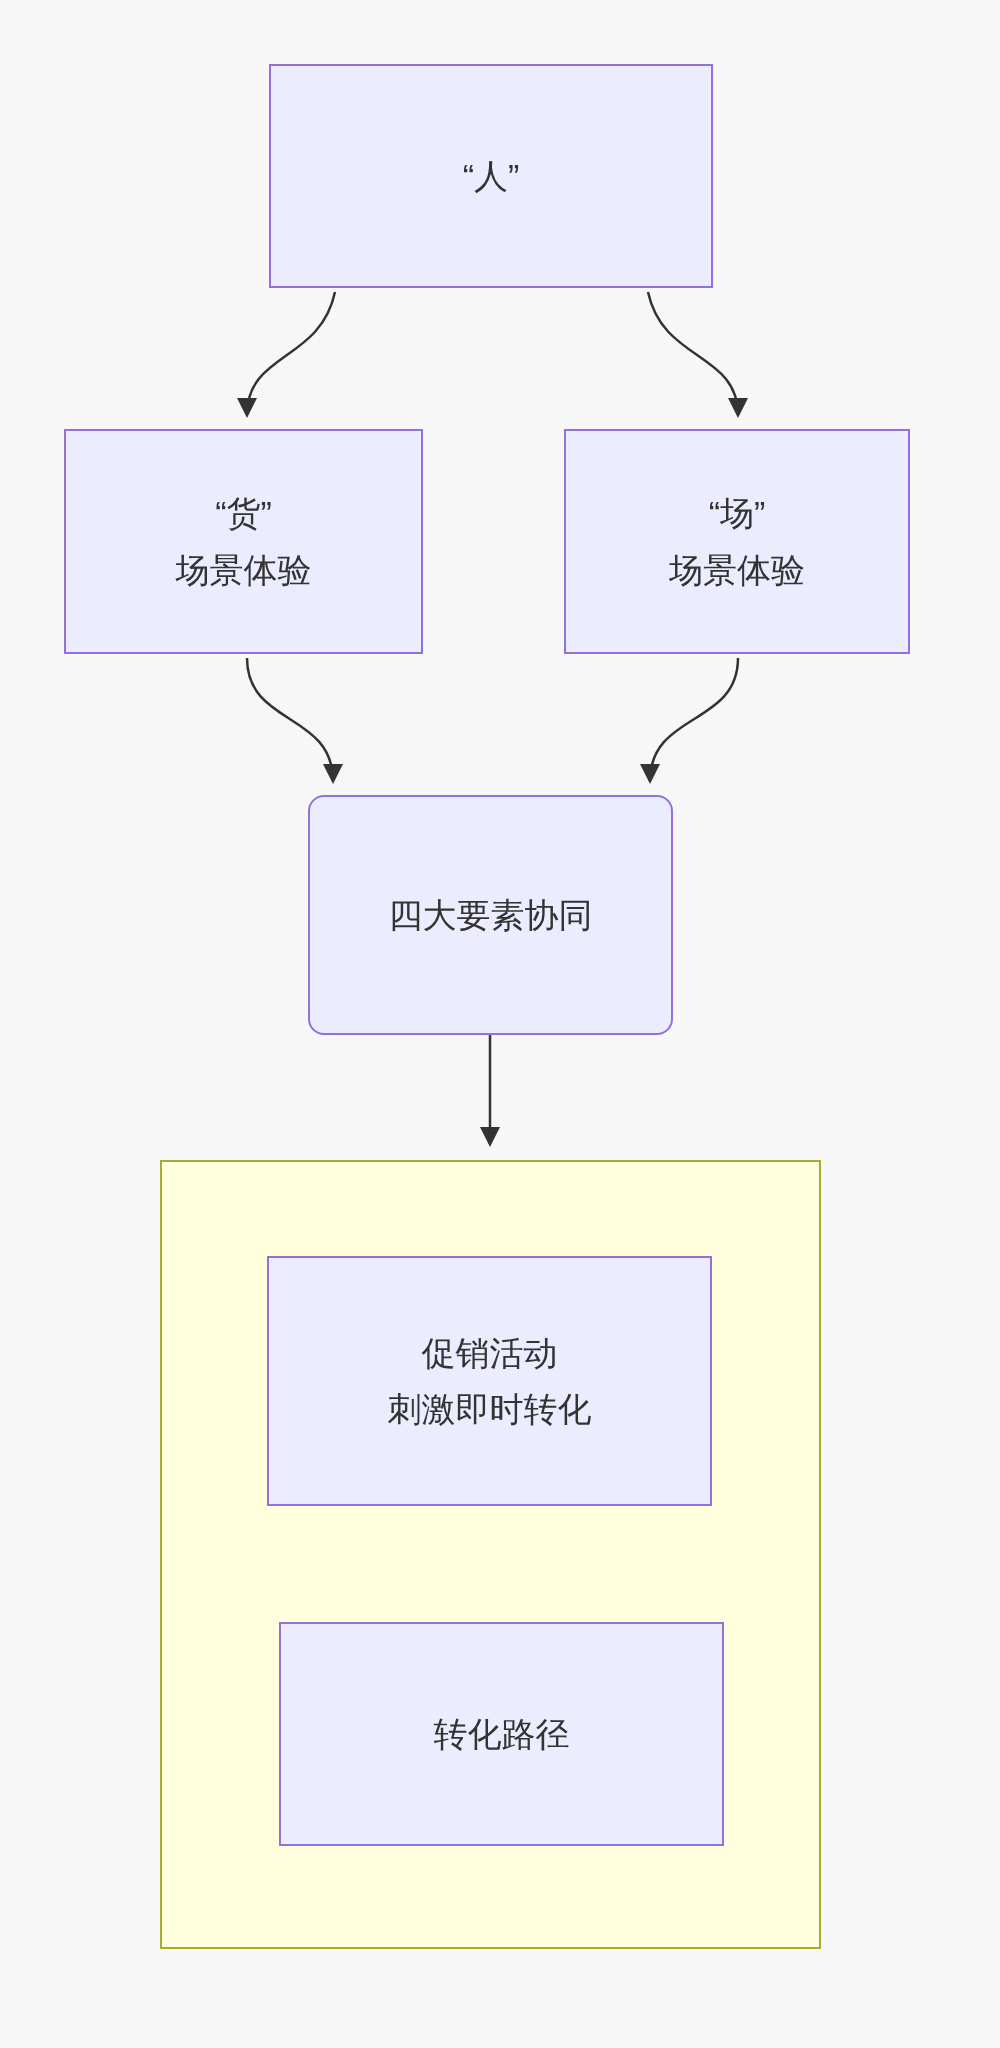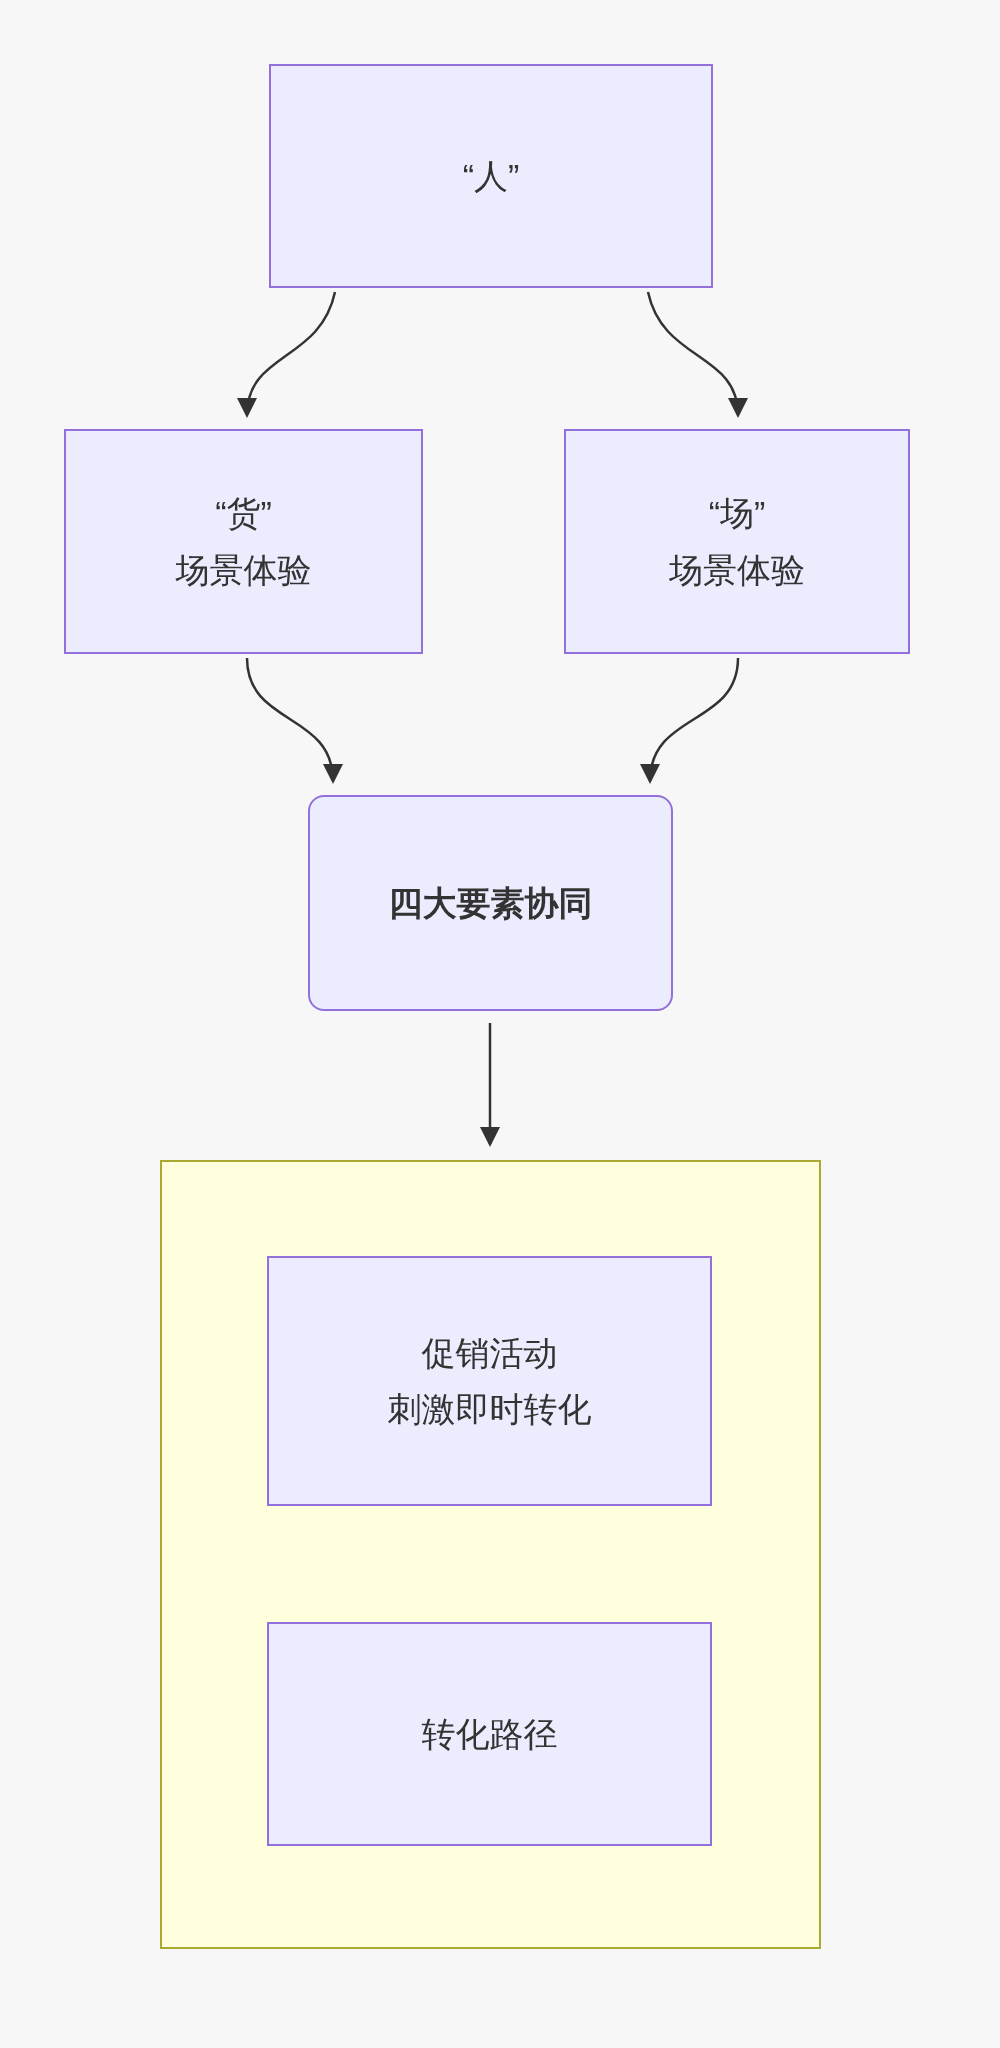--- a/index.html
+++ b/index.html
@@ -43,24 +43,24 @@
   .node.rounded { border-radius: 16px; }
   .cluster {
     position: absolute;
     background: var(--cluster-fill, #ffffde);
     border: 2px solid var(--cluster-border, #aaaa33);
   }
   
   #node-person     { left: 269px; top: 64px;  width: 444px; height: 224px; }
   #node-goods      { left: 64px;  top: 429px; width: 359px; height: 225px; }
   #node-scene      { left: 564px; top: 429px; width: 346px; height: 225px; }
-  #node-synergy    { left: 308px; top: 795px; width: 365px; height: 216px; font-weight: bold; }
+  #node-synergy    { left: 308px; top: 795px; width: 365px; height: 240px; }
   #cluster-funnel  { left: 160px; top: 1160px; width: 661px; height: 789px; }
   #node-promotion  { left: 267px; top: 1256px; width: 445px; height: 250px; }
-  #node-conversion { left: 267px; top: 1622px; width: 445px; height: 224px; }
+  #node-conversion { left: 279px; top: 1622px; width: 445px; height: 224px; }
 </style>
 </head>
 <body style="background: rgb(247, 247, 248); color: rgb(51, 51, 51);">
 
 <div class="diagram">
 
   <svg class="edges" viewBox="0 0 1000 2048" xmlns="http://www.w3.org/2000/svg">
     <defs>
       <marker id="arrow" viewBox="0 0 10 10" refX="8.5" refY="5" markerWidth="8" markerHeight="8" orient="auto-start-reverse">
         <path class="arrowhead-shape" d="M 0 0 L 10 5 L 0 10 z"></path>

